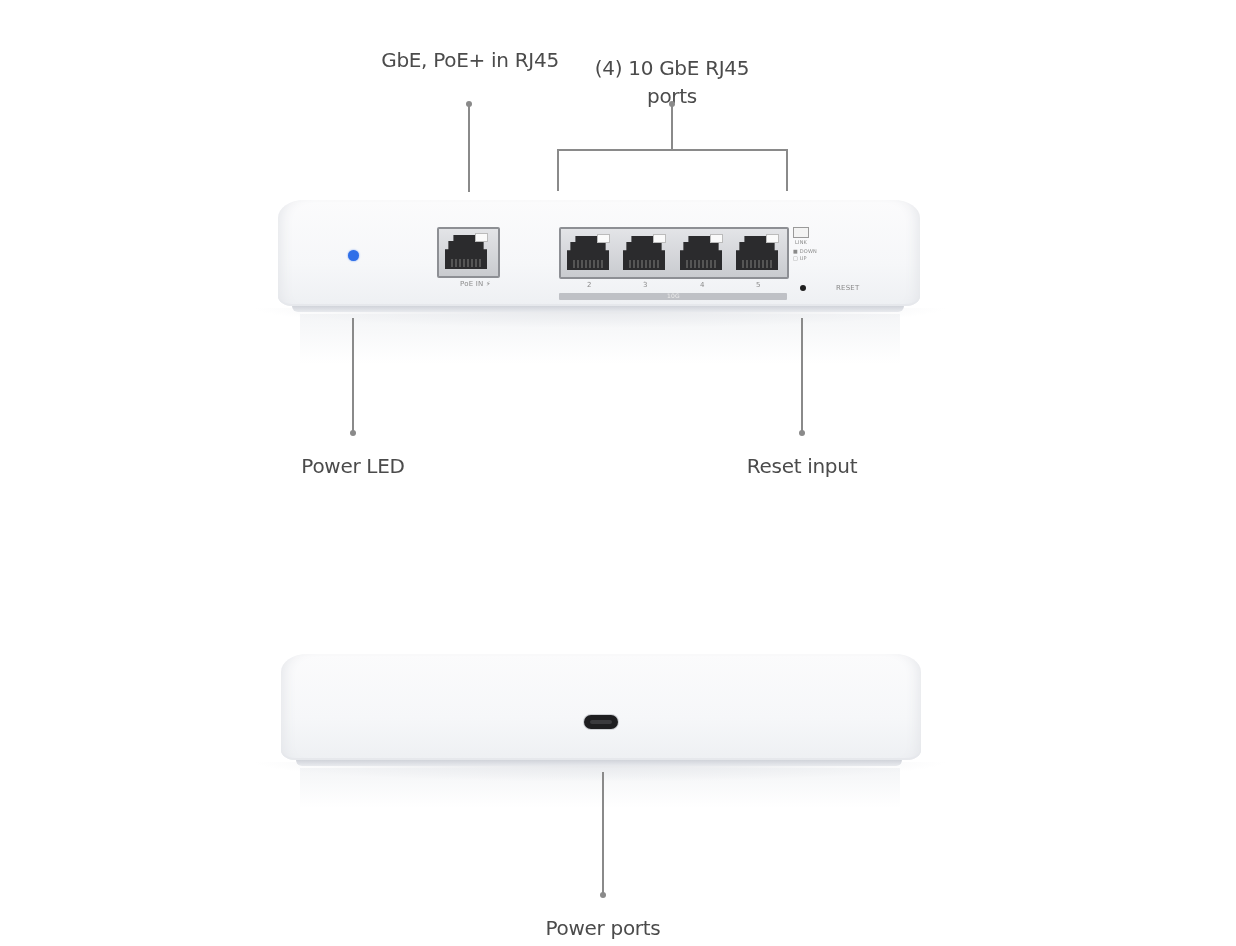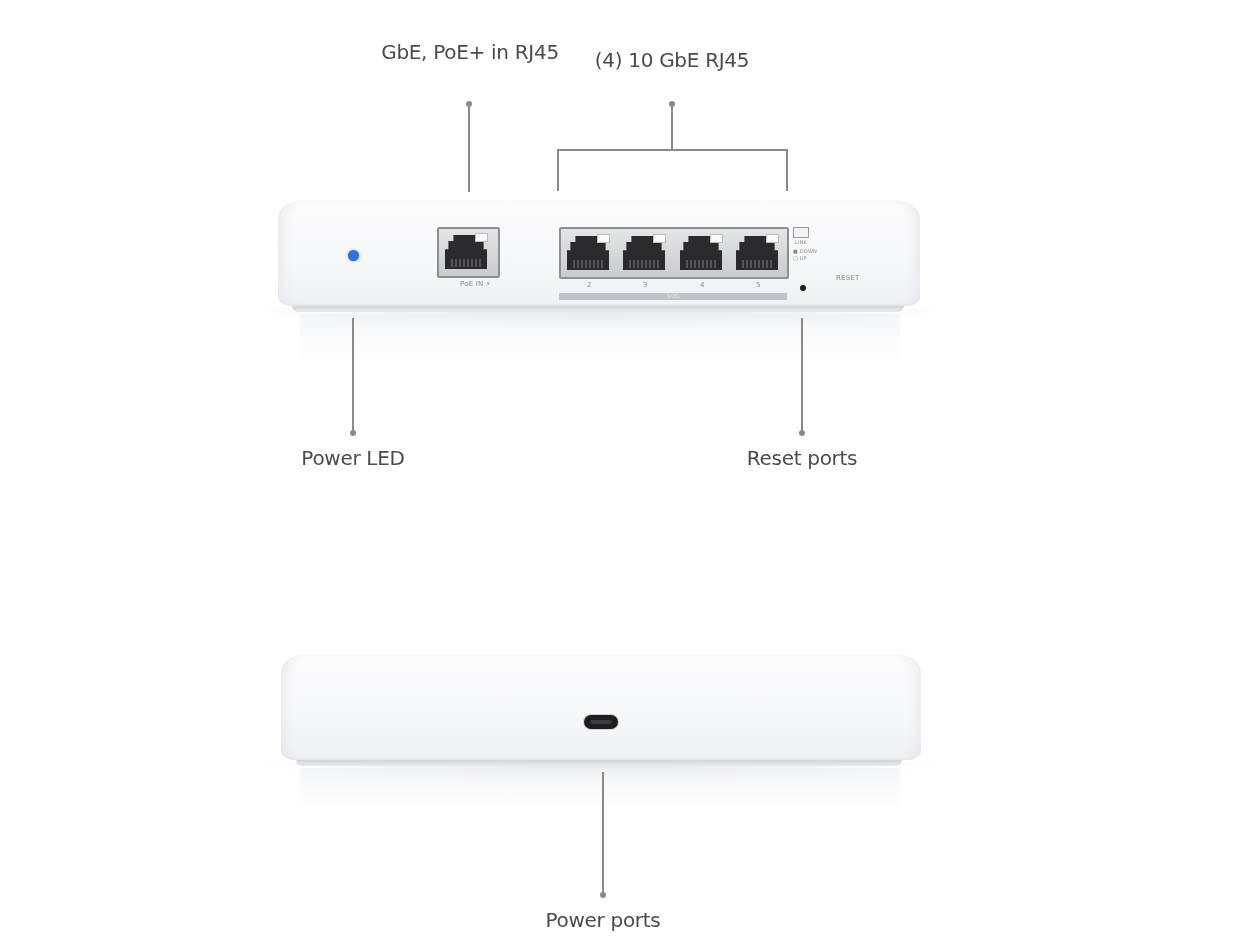--- a/index.html
+++ b/index.html
@@ -1,19 +1,19 @@
 <!DOCTYPE html>
 <html><head>
   <meta charset="utf-8">
   <style>
     html, body { margin:0; padding:0; background:#ffffff; }
     body { width:1236px; height:946px; position:relative; overflow:hidden;
            font-family:"DejaVu Sans", sans-serif; color:#4a4a4a; }
     .abs { position:absolute; }
-    .label { position:absolute; font-size:20px; line-height:28px; text-align:center; color:#4b4b4b; white-space:nowrap; letter-spacing:-0.3px; }
+    .label { position:absolute; font-size:20px; line-height:28px; text-align:center; color:#4b4b4b; white-space:nowrap; letter-spacing:-0.3px;margin-top:8px; }
     .vline { position:absolute; width:2px; background:#8a8a8a; }
     .hline { position:absolute; height:2px; background:#8a8a8a; }
     .dot { position:absolute; width:6px; height:6px; border-radius:50%; background:#8a8a8a; }
 
     
     .device { position:absolute; background:linear-gradient(180deg,#fbfbfc 0%,#f6f7f9 60%,#eef0f3 100%);
               border-radius:26px 26px 14px 14px / 18px 18px 10px 10px;
               box-shadow: inset 0 -2px 0 #e6e8ec, inset 12px 0 14px -10px #e2e4e8, inset -12px 0 14px -10px #e2e4e8; }
     .base-shadow { position:absolute; height:8px; background:linear-gradient(180deg,#c9ccd3,#e8eaee);
                    border-radius:0 0 6px 6px; }
@@ -37,20 +37,21 @@
     .usbc::after { content:""; position:absolute; left:6px; top:5px; width:22px; height:4px; border-radius:2px; background:#3a3a3d; }
   </style>
 </head>
 <body>
 
 <div class="label" style="left:368px; top:38px; width:204px;">
   <div>GbE, PoE+ in RJ45</div>
 </div>
 <div class="label" style="left:582px; top:46px; width:180px;">
   <div>(4) 10 GbE RJ45</div>
+  <div>ports</div>
 </div>
 
 <div class="dot" style="left:466px; top:101px;"></div>
 <div class="vline" style="left:468px; top:104px; height:88px;"></div>
 
 <div class="dot" style="left:669px; top:101px;"></div>
 <div class="vline" style="left:671px; top:104px; height:46px;"></div>
 <div class="hline" style="left:557px; top:149px; width:231px;"></div>
 <div class="vline" style="left:557px; top:149px; height:42px;"></div>
 <div class="vline" style="left:786px; top:149px; height:42px;"></div>
@@ -99,29 +100,29 @@
 
 <div class="bar10g" style="left:559px; top:293px; width:228px;"></div>
 <div class="tiny" style="left:667px; top:292px; color:#ececec; font-size:6px;">10G</div>
 
 <div class="abs" style="left:793px; top:227px; width:14px; height:9px; border:1px solid #9a9a9a; background:#f3f3f3;"></div>
 <div class="tiny" style="left:795px; top:239px; font-size:5px;">LINK</div>
 <div class="tiny" style="left:793px; top:248px; font-size:5px;">■ DOWN</div>
 <div class="tiny" style="left:793px; top:255px; font-size:5px;">□ UP</div>
 
 <div class="reset-dot" style="left:800px; top:285px;"></div>
-<div class="tiny" style="left:808px; top:274px;padding-left:28px;">RESET</div>
+<div class="tiny" style="left:808px; top:284px;padding-left:28px;">RESET</div>
 
 <div class="vline" style="left:352px; top:318px; height:114px;"></div>
 <div class="dot" style="left:350px; top:430px;"></div>
 <div class="label" style="left:283px; top:444px; width:140px;">Power LED</div>
 
 <div class="vline" style="left:801px; top:318px; height:114px;"></div>
 <div class="dot" style="left:799px; top:430px;"></div>
-<div class="label" style="left:722px; top:444px; width:160px;">Reset ports</div>
+<div class="label" style="left:722px; top:444px; width:160px;">Reset input</div>
 
 <div class="floor" style="left:250px; top:762px; width:700px;"></div>
 <div class="base-shadow" style="left:296px; top:758px; width:606px;"></div>
 <div class="device" style="left:281px; top:654px; width:640px; height:106px;"></div>
 <div class="reflection" style="left:300px; top:768px; width:600px; height:40px;"></div>
 
 <div class="usbc" style="left:584px; top:715px;"></div>
 
 <div class="vline" style="left:602px; top:772px; height:122px;"></div>
 <div class="dot" style="left:600px; top:892px;"></div>

